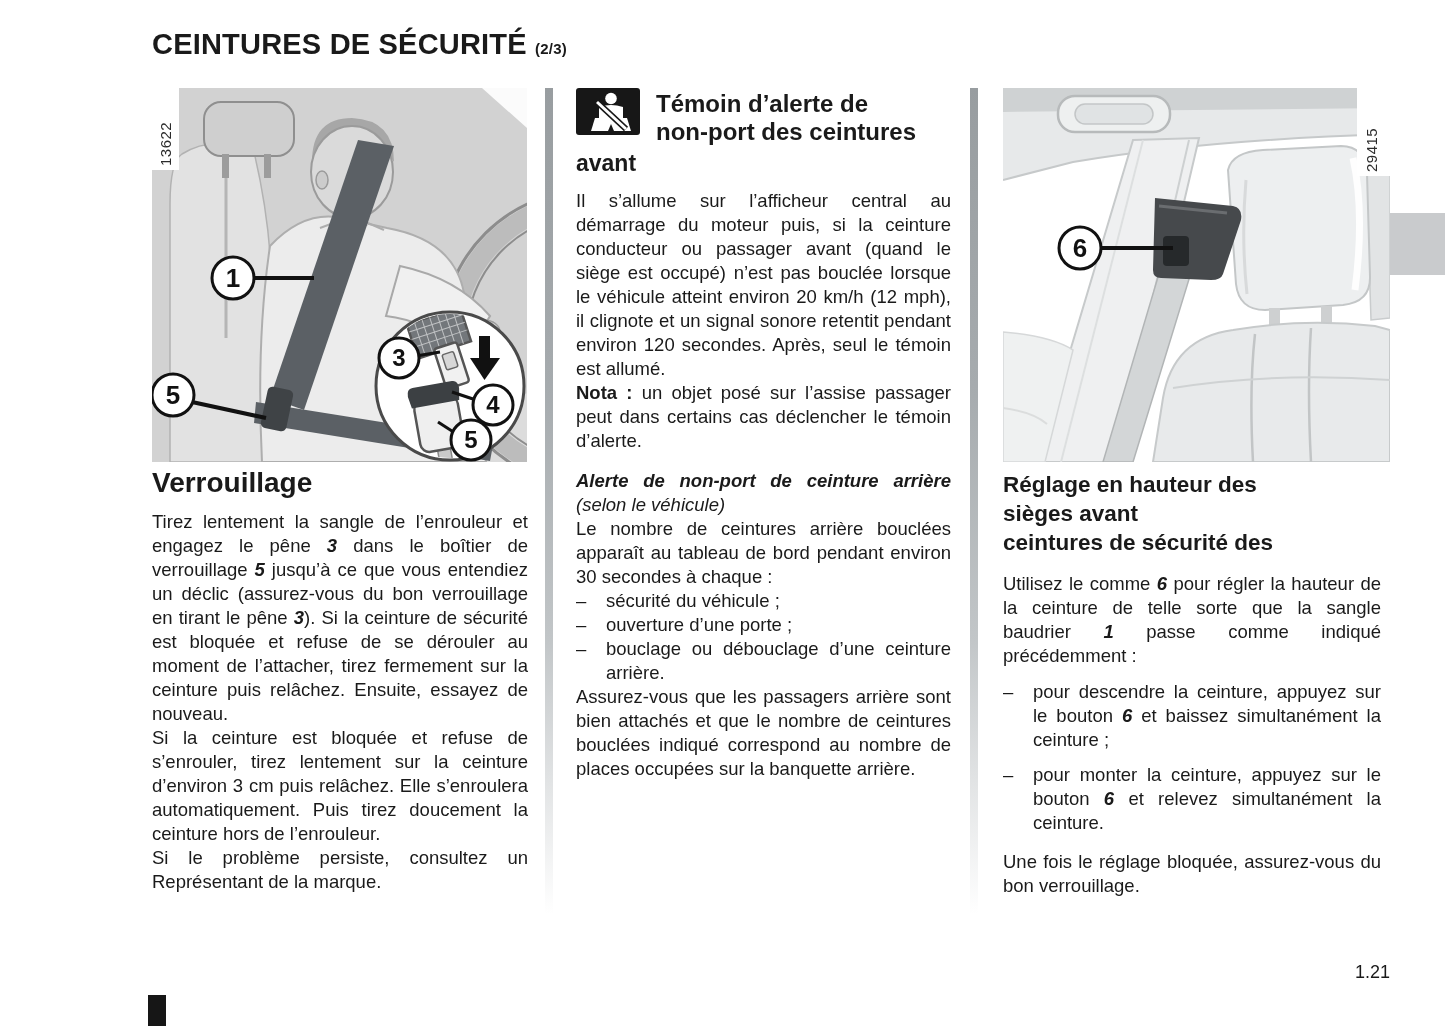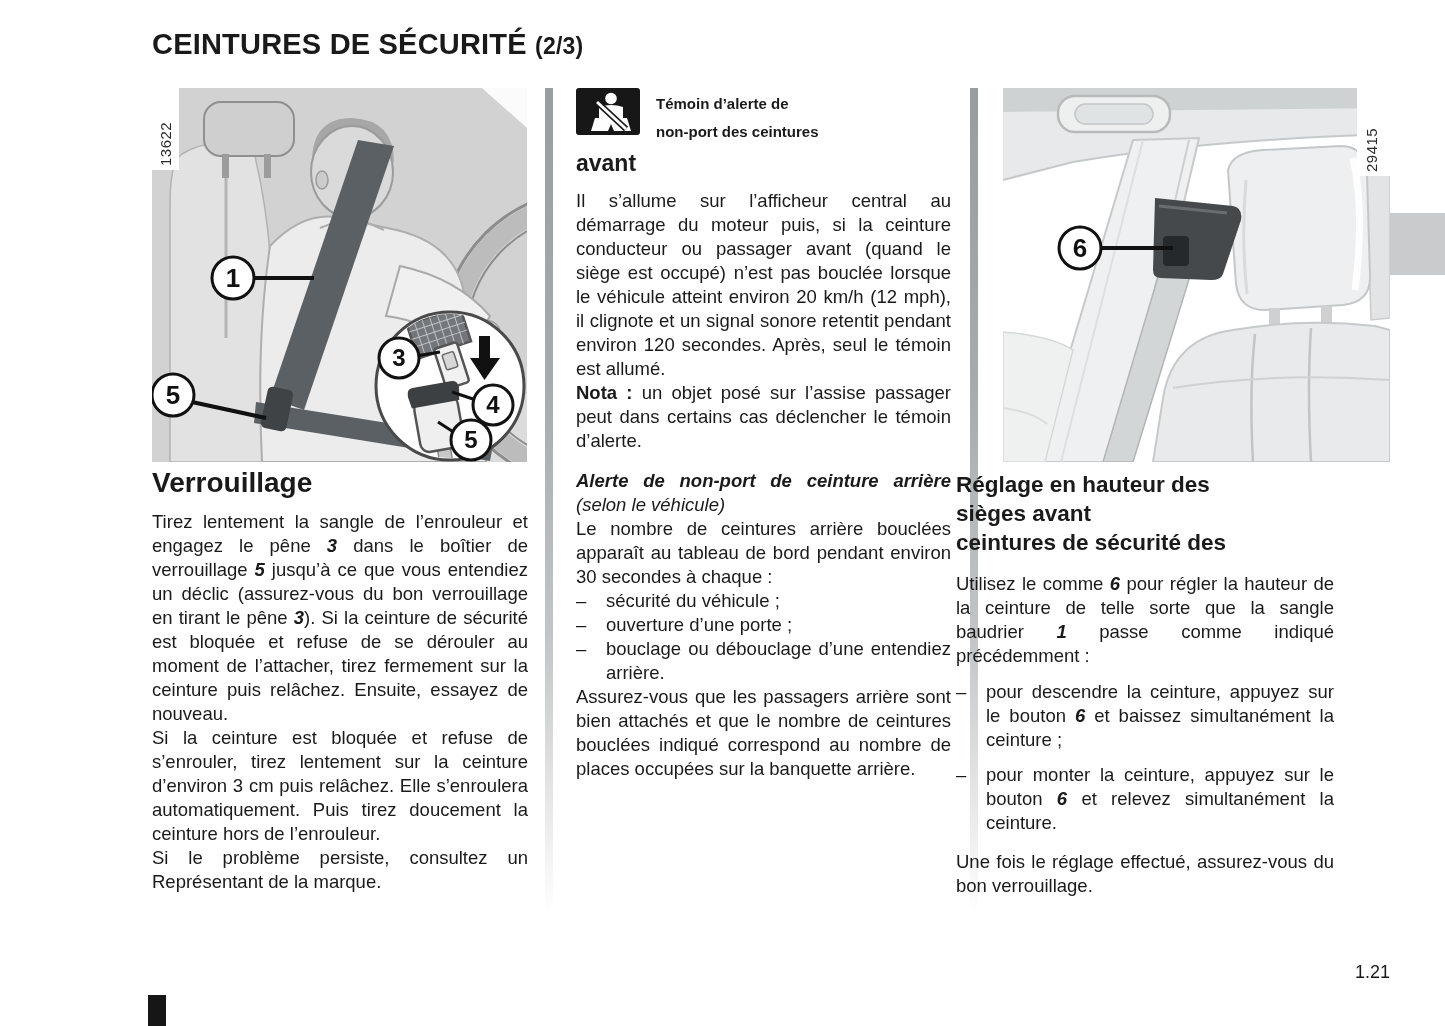--- a/index.html
+++ b/index.html
@@ -5,40 +5,40 @@
   html,body { margin:0; padding:0; background:#ffffff; }
   .page {
     position:relative; width:1445px; height:1026px; background:#ffffff;
     font-family:"Liberation Sans","DejaVu Sans",sans-serif; color:#1a1a1a;
     overflow:hidden;
   }
   .page-title {
     position:absolute; left:152px; top:28px;
     font-size:29px; font-weight:bold; white-space:nowrap; letter-spacing:.2px;
   }
-  .page-title .suffix { font-size:23px; }
+  .page-title .suffix { font-size:15px; }
 
   
   .col { position:absolute; width:376px; font-size:18.5px; line-height:24px; text-align:justify; }
   .col p { margin:0; }
   .col-left  { left:152px;  top:470px; }
   .col-mid   { left:576px;  top:88px;  width:375px; }
-  .col-right { left:956px; top:470px; width:378px; }
+  .col-right { left:1003px; top:470px; width:378px; }
 
   h2 { margin:0; text-align:left; }
   .h-small { font-size:28px; line-height:26px; font-weight:bold; margin-bottom:14px; }
   .h-big   { font-size:22.5px; line-height:29px; font-weight:bold; margin-bottom:15px; }
 
   .seg-b  { font-weight:bold; }
   .seg-bi { font-weight:bold; font-style:italic; }
 
   
   .mid-heading-top { display:flex; align-items:flex-start; gap:16px; }
   .belt-icon-box { flex:0 0 64px; height:47px; display:block; }
-  .mid-heading-top h2 { font-size:15px; line-height:28px; font-weight:bold; padding-top:2px; }
+  .mid-heading-top h2 { font-size:24px; line-height:28px; font-weight:bold; padding-top:2px; }
   .mid-heading-top h2 span { display:block; }
   .h-line3 { font-size:23px; line-height:30px; font-weight:bold; margin:2px 0 11px 0; }
 
   .mt { margin-top:16px !important;font-style:italic; }
 
   
   .li { display:flex; margin:0; }
   .li-marker { flex:0 0 30px; }
   .li-text { flex:1; text-align:justify; }
   .li-gap { margin:11px 0; }
@@ -242,40 +242,40 @@
     <div class="li">
       <span class="li-marker">–</span>
       <span class="li-text">sécurité du véhicule ;</span>
     </div>
     <div class="li">
       <span class="li-marker">–</span>
       <span class="li-text">ouverture d’une porte ;</span>
     </div>
     <div class="li">
       <span class="li-marker">–</span>
-      <span class="li-text">bouclage ou débouclage d’une entendiez arrière.</span>
+      <span class="li-text">bouclage ou débouclage d’une ceinture arrière.</span>
     </div>
     <p>Assurez-vous que les passagers arrière sont bien attachés et que le nombre de ceintures bouclées indiqué correspond au nombre de places occupées sur la banquette arrière.</p>
   </div>
 
   <div class="col col-right">
     <h2 class="h-big">
       <span style="display:block">Réglage en hauteur des</span>
       <span style="display:block">sièges avant</span>
       <span style="display:block">ceintures de sécurité des</span>
     </h2>
     <p class="b-intro"><span>Utilisez le comme </span><span class="seg-bi">6</span><span> pour régler la hauteur de la ceinture de telle sorte que la sangle baudrier </span><span class="seg-bi">1</span><span> passe comme indiqué précédemment :</span></p>
     <div class="li li-gap">
       <span class="li-marker">–</span>
       <span class="li-text"><span>pour descendre la ceinture, appuyez sur le bouton </span><span class="seg-bi">6</span><span> et baissez simultanément la ceinture ;</span></span>
     </div>
     <div class="li li-gap">
       <span class="li-marker">–</span>
       <span class="li-text"><span>pour monter la ceinture, appuyez sur le bouton </span><span class="seg-bi">6</span><span> et relevez simultanément la ceinture.</span></span>
     </div>
-    <p class="b-outro">Une fois le réglage effectué, assurez-vous du bon verrouillage.</p>
+    <p class="b-outro">Une fois le réglage bloquée, assurez-vous du bon verrouillage.</p>
   </div>
 
   <div class="page-number">1.21</div>
   <div class="print-mark"></div>
   <div class="edge-tab"></div>
 
 </div>
 
 </body></html>

